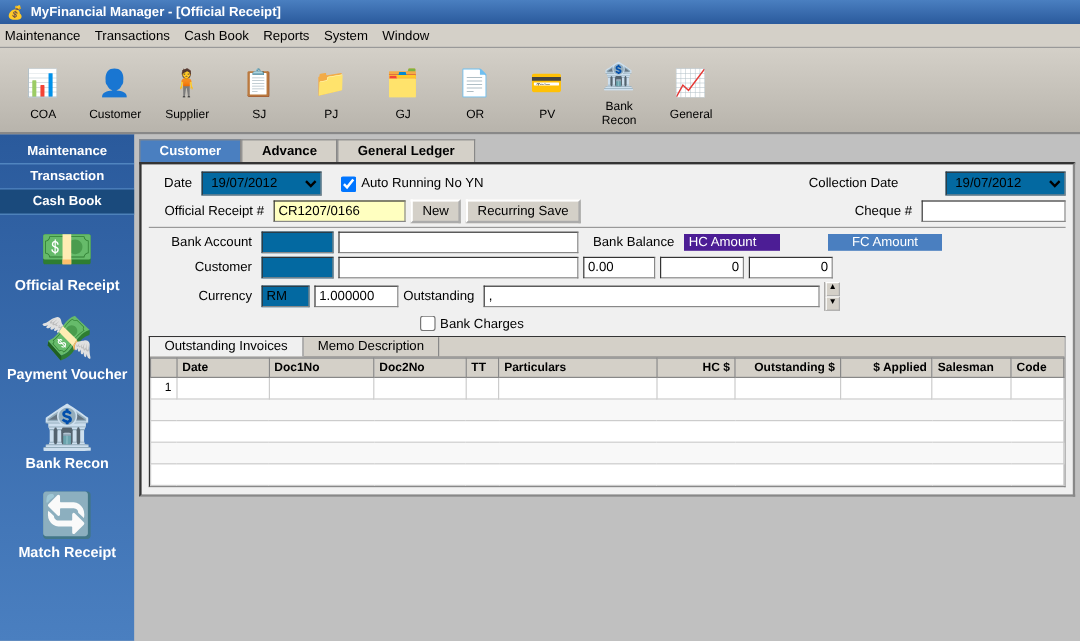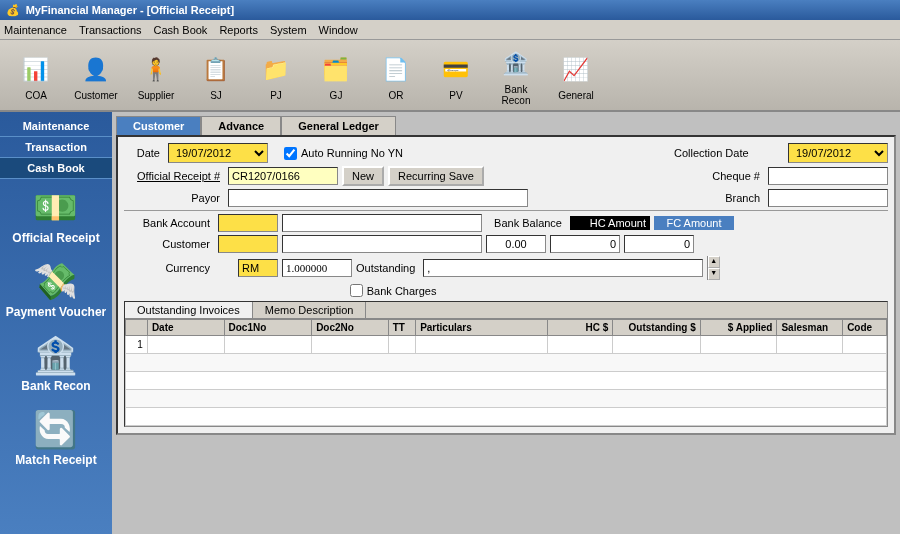--- a/index.html
+++ b/index.html
@@ -140,21 +140,21 @@
       min-width: 90px;
       text-align: right;
       padding-right: 4px;
     }
     .form-input {
       background: white;
       border: 1px inset #888;
       padding: 1px 3px;
       height: 18px;
     }
-    .form-input.blue-bg { background: #fde047; }
+    .form-input.blue-bg { background: #0369a1; }
     .form-input.yellow-bg { background: #ffffc0; }
     select.form-input { height: 20px; }
     .form-btn {
       background: #d4d0c8;
       border: 2px outset #fff;
       padding: 1px 8px;
       cursor: pointer;
       height: 20px;
     }
 
@@ -330,61 +330,54 @@
       <input type="checkbox" checked="" style="">
       <span class="form-label" style="min-width:auto;text-align:right;">Auto Running No YN</span>
       <span style="flex:1"></span>
       <span class="form-label" style="min-width:110px;text-align:left;">Collection Date</span>
       <select class="form-input blue-bg" style="width:100px;">
         <option value="19/07/2012">19/07/2012</option>
       </select>
     </div>
 
     <div class="form-row">
-      <span class="form-label" style="min-width:100px;text-decoration:underline;">Official Receipt #</span>
+      <span class="form-label" style="min-width:100px;">Official Receipt #</span>
       <input type="text" class="form-input yellow-bg" style="width: 110px;" value="CR1207/0166">
       <button class="form-btn">New</button>
       <button class="form-btn">Recurring Save</button>
       <span style="flex:1"></span>
       <span class="form-label" style="min-width:70px;text-align:right;">Cheque #</span>
       <input type="text" class="form-input" style="width: 120px;">
     </div>
 
-    <div class="form-row">
-      <span class="form-label" style="min-width:100px;">Payor</span>
-      <input type="text" class="form-input" style="width: 300px;">
-      <span style="flex:1"></span>
-      <span class="form-label" style="min-width:70px;text-align:right;">Branch</span>
-      <input type="text" class="form-input" style="width: 120px;">
-    </div>
 
     <div style="border-top:1px solid #999;margin:3px 0;"></div>
 
     <div class="form-row">
       <span class="form-label" style="min-width:90px;">Bank Account</span>
       <input type="text" class="form-input blue-bg" style="width: 60px;">
       <input type="text" class="form-input" style="width: 200px;">
       <span class="form-label" style="min-width:80px;text-align:right;">Bank Balance</span>
-      <span class="form-label" style="min-width:80px;text-align:right;background:#000000;color:white;padding:1px 4px;">HC Amount</span>
-      <span class="form-label" style="min-width:80px;text-align:center;background:#4a7fc0;color:white;padding:1px 4px;">FC Amount</span>
+      <span class="form-label" style="min-width:80px;text-align:left;background:#4c1d95;color:white;padding:1px 4px;">HC Amount</span>
+      <span class="form-label" style="min-width:80px;text-align:left;background:#4a7fc0;color:white;padding:1px 20px;margin-left:36px;">FC Amount</span>
     </div>
 
     <div class="form-row">
       <span class="form-label" style="min-width:90px;">Customer</span>
       <input type="text" class="form-input blue-bg" style="width: 60px;">
       <input type="text" class="form-input" style="width: 200px;">
-      <input type="text" class="form-input" style="width: 60px; text-align: center;" value="0.00">
+      <input type="text" class="form-input" style="width: 60px; text-align: left;" value="0.00">
       <input type="text" class="form-input" style="width: 70px; text-align: right;" value="0">
       <input type="text" class="form-input" style="width: 70px; text-align: right;" value="0">
     </div>
 
     <div class="form-row">
       <span class="form-label" style="min-width:90px;">Currency</span>
-      <input type="text" class="form-input blue-bg" style="width: 40px; margin-left: 20px;" value="RM">
-      <input type="text" class="form-input" style="width: 70px; font-family: Liberation Serif, serif;" value="1.000000">
+      <input type="text" class="form-input blue-bg" style="width: 40px;" value="RM">
+      <input type="text" class="form-input" style="width: 70px;" value="1.000000">
       <span class="form-label" style="min-width:60px;text-align:right;">Outstanding</span>
       <input type="text" class="form-input" style="width: 280px;" value=", ">
       <div class="vscroll">
         <div class="vscroll-btn">▲</div>
         <div class="vscroll-track"></div>
         <div class="vscroll-btn">▼</div>
       </div>
     </div>
 
     <div class="bank-charges-row">

